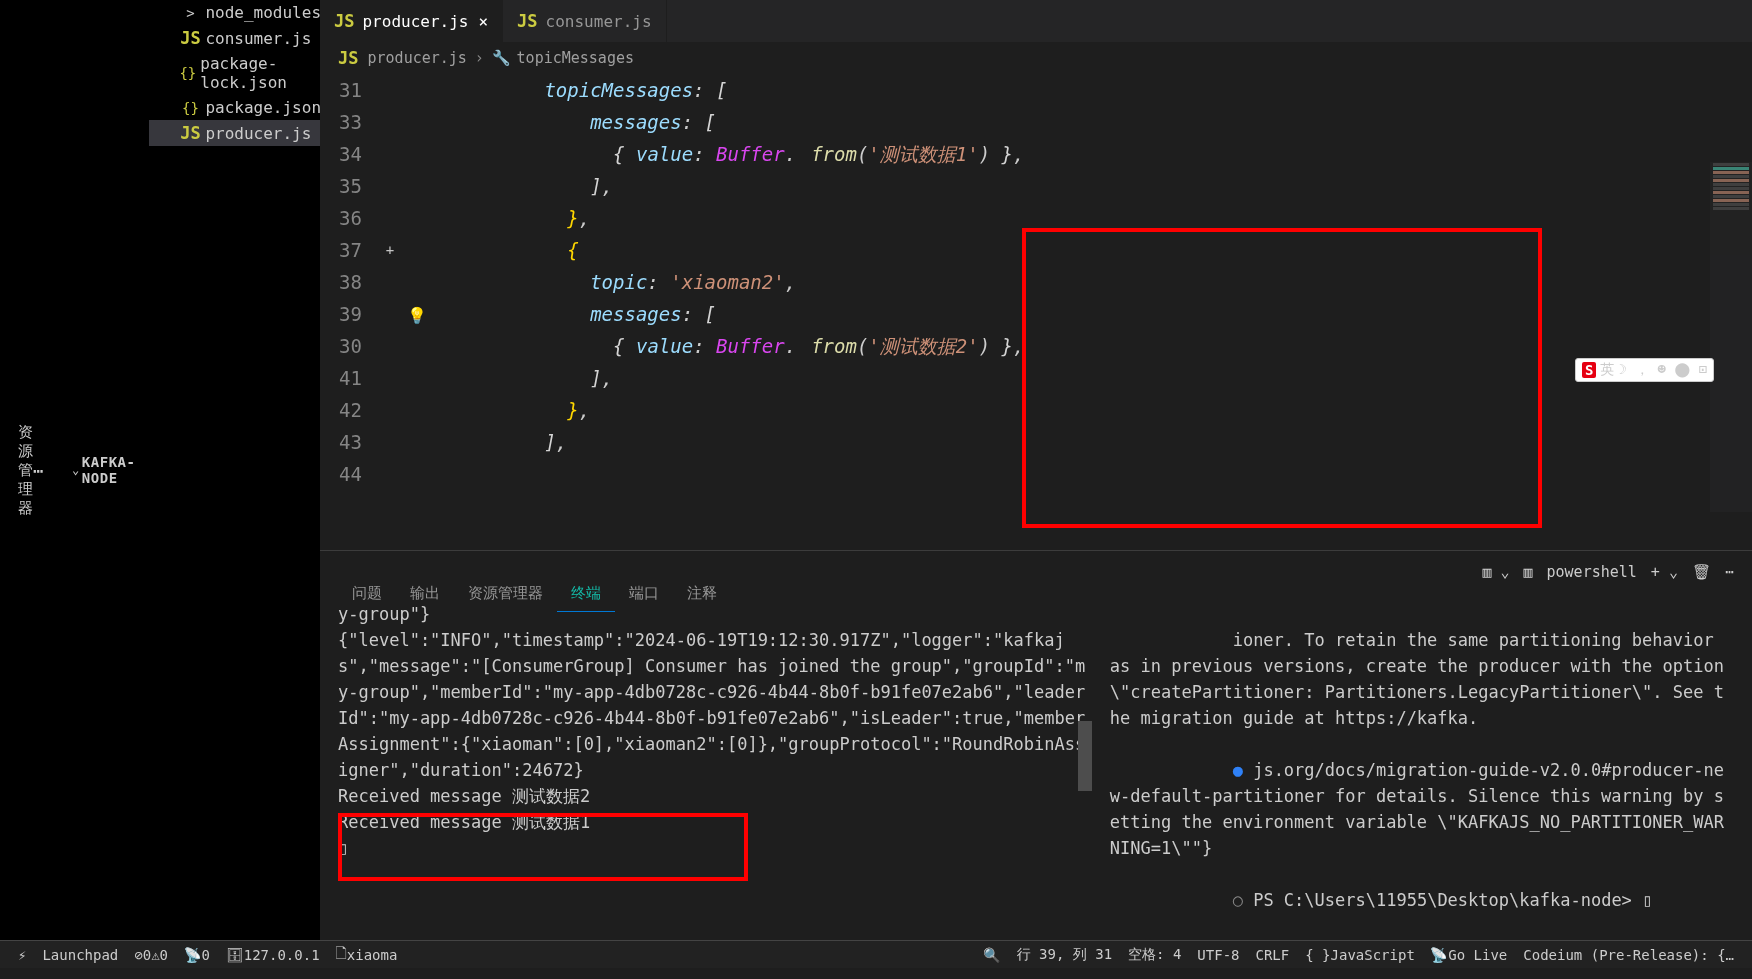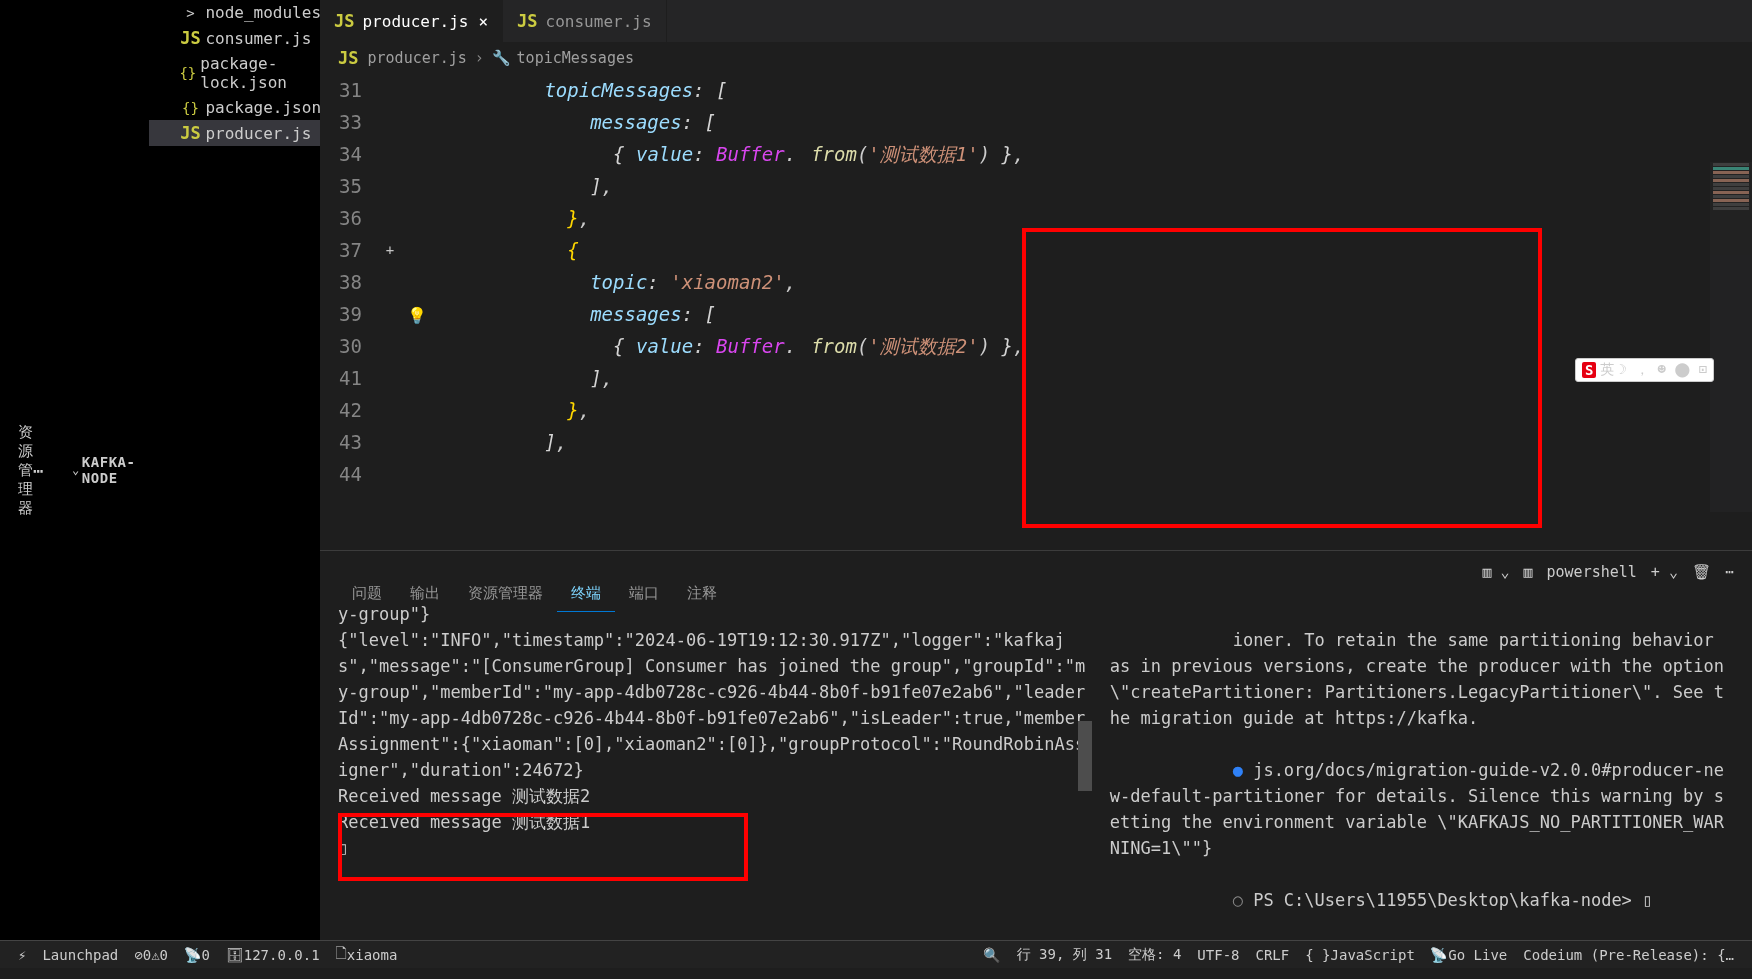--- a/index.html
+++ b/index.html
@@ -47,21 +47,21 @@
 .k-br { color:#d4d4d4; }
 .k-br2 { color:#ffd700; }
 .redbox1 { position:absolute; border:4px solid #ff0000; left:702px; top:154px; width:520px; height:300px; pointer-events:none; }
 .minimap { position:absolute; right:0; top:88px; width:42px; height:350px; background:#252526; opacity:0.6; }
 .minimap div { height:3px; margin:1px 3px; background:#555; }
 .minimap .mm-c { background:#4ec9b0; }
 .minimap .mm-s { background:#ce9178; }
 .panel { height:390px; background:#1e1e1e; border-top:1px solid #3c3c3c; display:flex; flex-direction:column; }
 .panel-tabs { display:flex; align-items:center; padding:0 18px; height:42px; font-size:15px; }
 .ptab { padding:8px 14px; color:#969696; cursor:pointer;margin-top:43px; }
-.ptab.active { color:#7dd3fc; border-bottom:1px solid #0078d4; }
+.ptab.active { color:#14b8a6; border-bottom:1px solid #0078d4; }
 .panel-right { margin-left:auto; display:flex; align-items:center; gap:14px; color:#cccccc; }
 .panel-right span { cursor:pointer; }
 .term-split { flex:1; display:flex; font-family:Consolas,monospace; font-size:17px; line-height:26px; padding:8px 18px; }
 .term-left { width:54%; position:relative; overflow:hidden; }
 .term-right { width:46%; padding-left:18px; overflow:hidden; position:relative; }
 .term-text { color:#cccccc; white-space:pre-wrap; word-break:break-all; }
 .scrollbar { position:absolute; right:0; top:0; width:14px; height:100%; }
 .scrollthumb { position:absolute; right:0; width:14px; height:70px; background:#4d4d4d; top:120px; }
 .redbox2 { position:absolute; border:4px solid #ff0000; left:0; top:212px; width:410px; height:68px; pointer-events:none; }
 .dot-blue { color:#2f81f7; }

